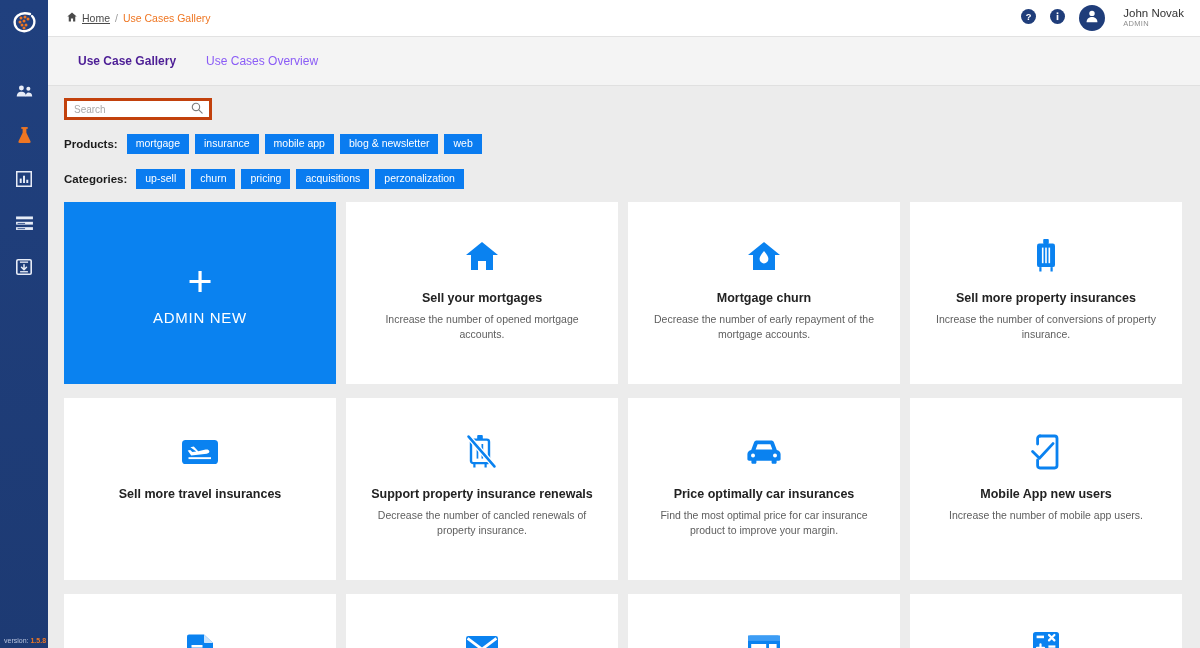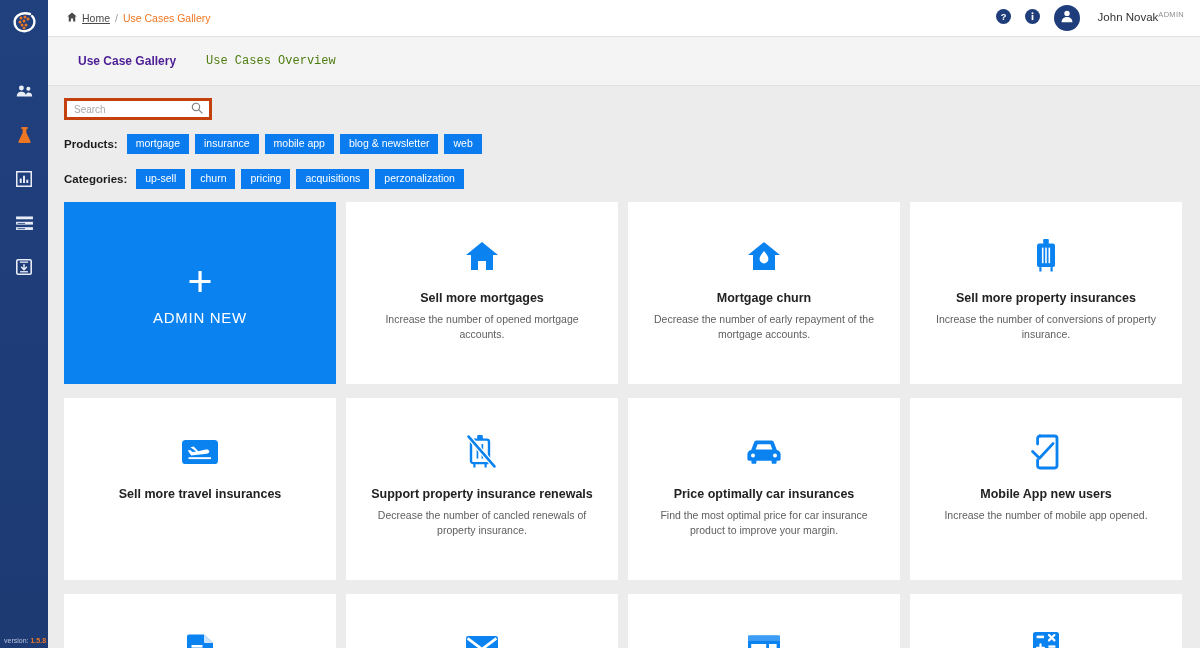--- a/index.html
+++ b/index.html
@@ -56,37 +56,37 @@
     margin-left: auto; margin-right: 16px;
     display: flex; align-items: center; gap: 14px;
   }
   .circ-icon { cursor: pointer; display: block; }
   .avatar {
     width: 26px; height: 26px; border-radius: 50%;
     background: #1f3d7a;
     display: flex; align-items: center; justify-content: center;
     cursor: pointer;
   }
-  .user-block { display: flex; flex-direction: row; line-height: 1.15; margin-left: 4px; }
+  .user-block { display: flex; flex-direction: column; line-height: 1.15; margin-left: 4px; }
   .user-name { font-size: 11.5px; color: #333; }
   .user-role { font-size: 7.5px; color: #8e8e8e; letter-spacing: .3px; }
 
   
   .tabbar {
     position: absolute; left: 48px; top: 37px;
     width: 1152px; height: 49px;
     background: #f4f4f4;
     border-bottom: 1px solid #e0e0e0;
     display: flex; align-items: center;
   }
   .tab {
     font-size: 12px; cursor: pointer; padding: 4px 2px;
   }
   .tab.active { color: #4c1d95; font-weight: bold; margin-left: 28px; }
-  .tab.inactive { color: #4d7c0f; margin-left: 26px; font-family: Liberation Mono, monospace; }
+  .tab.inactive { color: #8b5cf6; margin-left: 26px; }
 
   
   .content {
     position: absolute; left: 48px; top: 86px;
     width: 1152px; height: 562px;
     background: #ececec;
     overflow: hidden;
   }
 
   .search-wrap {
@@ -329,21 +329,21 @@
       <div class="plus-glyph">+</div>
       <div class="create-label">ADMIN NEW</div>
     </div>
 
     <div class="card">
       <div class="card-icon">
         <svg width="34" height="32" viewBox="0 0 34 32">
           <path d="M17 2 L33 15 H28 V30 H21 V21 H13 V30 H6 V15 H1 Z" fill="#0a82f0"></path>
         </svg>
       </div>
-      <div class="card-title">Sell more mortgages</div>
+      <div class="card-title">Sell your mortgages</div>
       <div class="card-desc">Increase the number of opened mortgage accounts.</div>
     </div>
 
     <div class="card">
       <div class="card-icon">
         <svg width="34" height="32" viewBox="0 0 34 32">
           <path d="M17 2 L33 15 H28 V30 H6 V15 H1 Z" fill="#0a82f0"></path>
           <path d="M17 11 C20.2 15 21.4 17 21.4 19 A4.4 4.4 0 0 1 12.6 19 C12.6 17 13.8 15 17 11 Z" fill="#ffffff"></path>
         </svg>
       </div>
@@ -410,21 +410,21 @@
 
     <div class="card">
       <div class="card-icon">
         <svg width="30" height="36" viewBox="0 0 30 36">
           <path d="M9 2 H23.6 C25 2 26 3 26 4.4 V31.6 C26 33 25 34 23.6 34 H9 C7.6 34 6.6 33 6.6 31.6 V26" fill="none" stroke="#0a82f0" stroke-width="2.8" stroke-linecap="round"></path>
           <path d="M6.6 10 V4.4 C6.6 3 7.6 2 9 2" fill="none" stroke="#0a82f0" stroke-width="2.8" stroke-linecap="round"></path>
           <path d="M1.6 17.6 L8.4 24.2 L22 9.6" fill="none" stroke="#0a82f0" stroke-width="2.8" stroke-linecap="round" stroke-linejoin="round"></path>
         </svg>
       </div>
       <div class="card-title">Mobile App new users</div>
-      <div class="card-desc">Increase the number of mobile app opened.</div>
+      <div class="card-desc">Increase the number of mobile app users.</div>
     </div>
 
     <div class="card">
       <div class="card-icon">
         <svg width="32" height="32" viewBox="0 0 32 32">
           <path d="M3 4.5 C3 3.4 3.9 2.5 5 2.5 H20 L29 11 V27.5 C29 28.6 28.1 29.5 27 29.5 H5 C3.9 29.5 3 28.6 3 27.5 Z" fill="#0a82f0"></path>
           <path d="M20 2.5 L29 11 H21 C20.4 11 20 10.6 20 10 Z" fill="#cbe4fc"></path>
           <rect x="7.5" y="13" width="11" height="2.6" fill="#ffffff"></rect>
           <rect x="7.5" y="18.4" width="16" height="2.6" fill="#ffffff"></rect>
           <rect x="7.5" y="23.8" width="16" height="2.6" fill="#ffffff"></rect>

